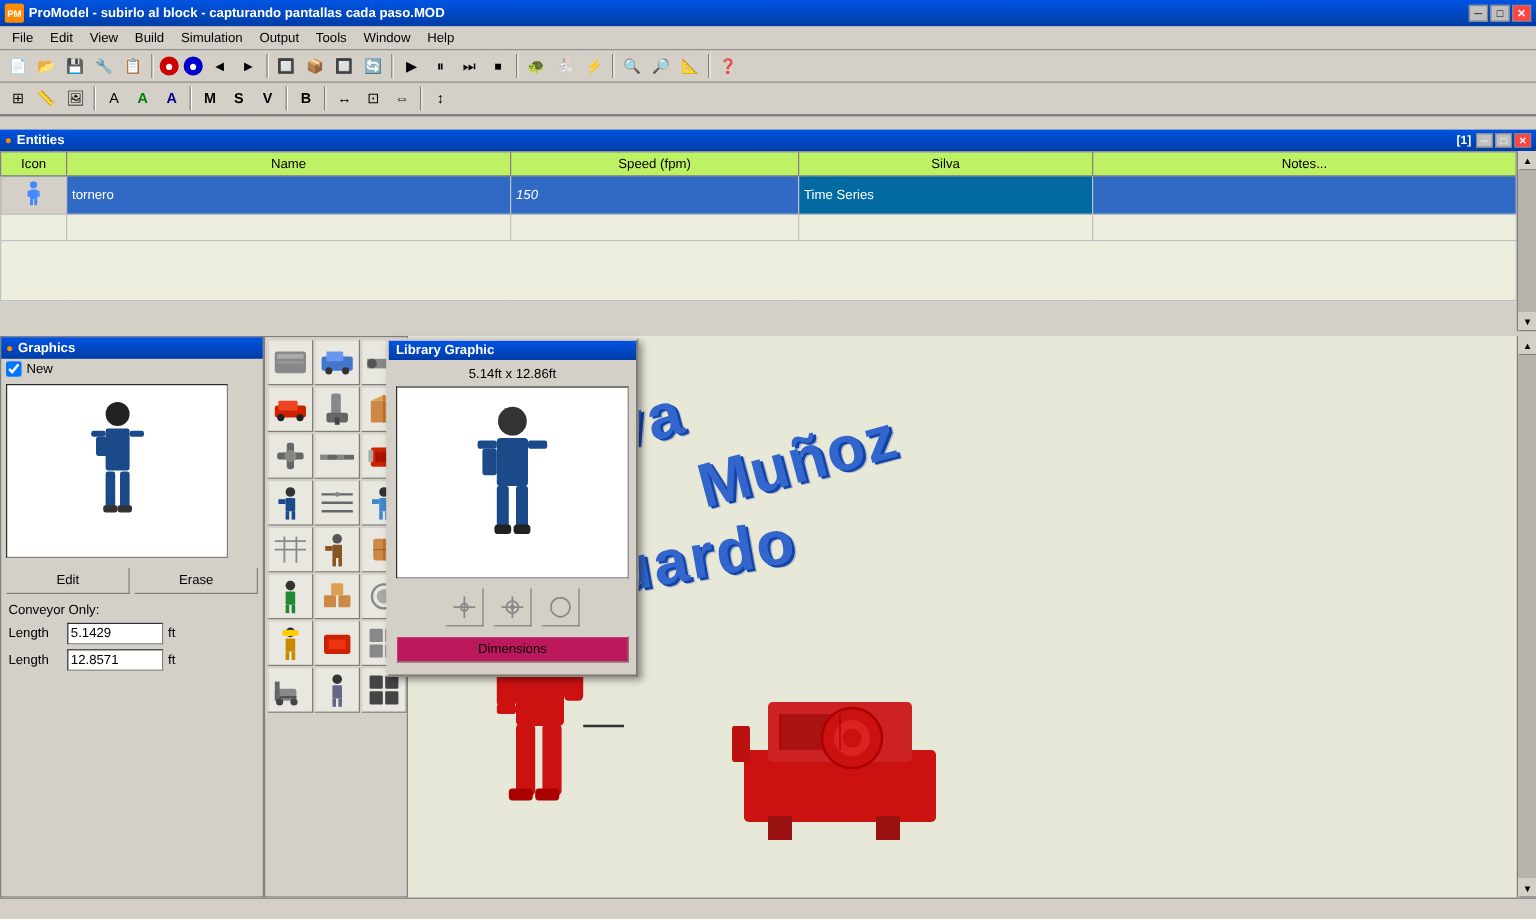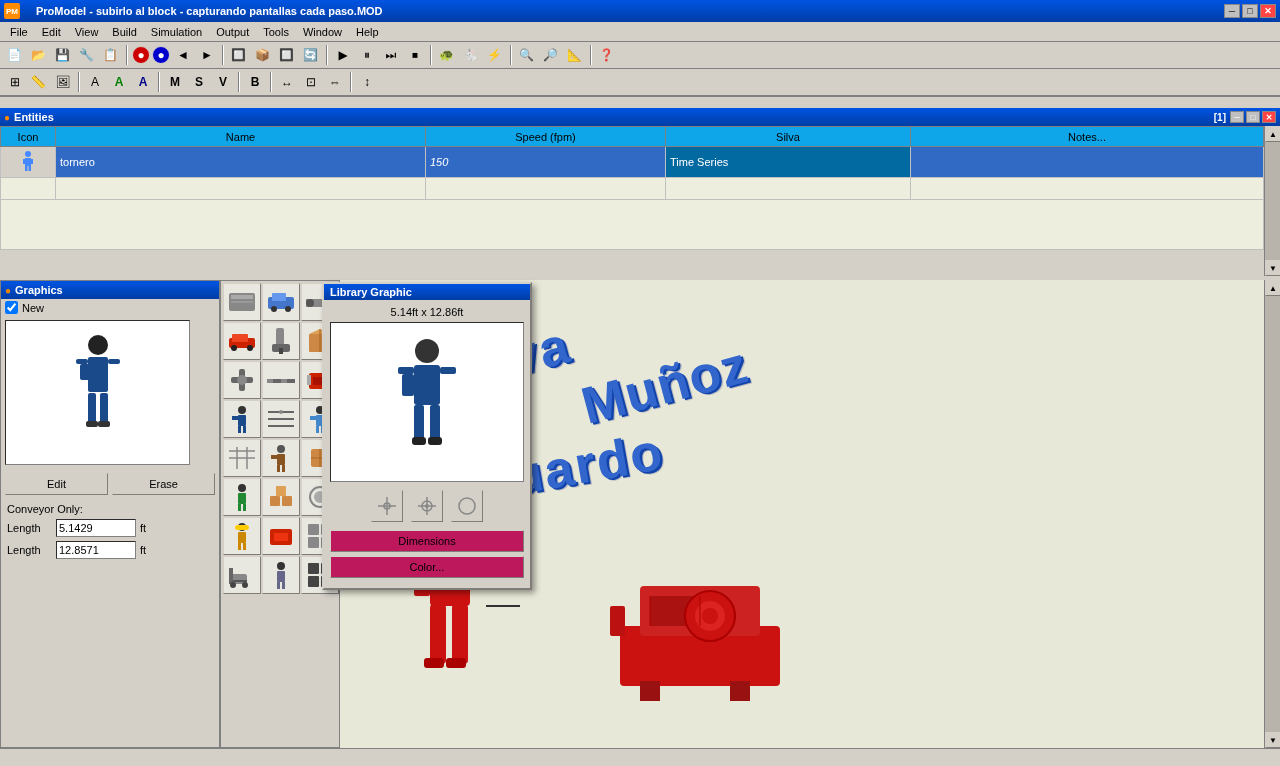--- a/index.html
+++ b/index.html
@@ -18,21 +18,21 @@
       background: linear-gradient(to bottom, #0054e3, #003da5);
       color: white;
       height: 22px;
       display: flex;
       align-items: center;
       justify-content: space-between;
       padding: 0 4px;
       font-size: 11px;
       font-weight: bold;
     }
-    .title-bar-left { display: flex; align-items: center; gap: 16px; }
+    .title-bar-left { display: flex; align-items: center; gap: 4px; }
     .title-bar-icon { width: 16px; height: 16px; background: #ff8c00; border-radius: 2px; font-size: 9px; display: flex; align-items: center; justify-content: center; color: white; font-weight: bold; }
     .title-bar-controls { display: flex; gap: 2px; }
     .title-btn {
       width: 16px; height: 14px;
       background: #c0c0c0;
       border: 1px solid #888;
       font-size: 9px;
       display: flex; align-items: center; justify-content: center;
       cursor: pointer;
       color: black;
@@ -98,21 +98,21 @@
     .panel-controls { display: flex; gap: 2px; }
     .panel-btn { width: 14px; height: 12px; background: #c0c0c0; border: 1px solid #888; font-size: 8px; display: flex; align-items: center; justify-content: center; cursor: pointer; }
 
     
     .entities-table {
       width: 100%;
       border-collapse: collapse;
       table-layout: fixed;
     }
     .entities-table th {
-      background: #0ea5e9;
+      background: #bef264;
       border: 1px solid #808080;
       padding: 2px 4px;
       text-align: center;
       font-weight: normal;
       font-size: 11px;
       height: 20px;
     }
     .entities-table td {
       border: 1px solid #c0c0c0;
       padding: 2px 4px;
@@ -789,21 +789,20 @@
           </svg>
       </div>
       <div class="dialog-icon-btn">
         <svg width="22" height="22" viewBox="0 0 22 22">
             <circle cx="11" cy="11" r="8" fill="none" stroke="#888" stroke-width="1.5"></circle>
           </svg>
       </div>
     </div>
 
     <div class="dialog-btn">Dimensions</div>
-    <div class="dialog-btn">Color...</div>
 
   </div>
 </div>
 
 <div style="position:absolute;top:280px;right:0;width:16px;bottom:18px;background:#d4d0c8;border-left:1px solid #808080;display:flex;flex-direction:column;">
   <div class="scroll-arrow">▲</div>
   <div style="flex:1;background:#b8b4ac;"></div>
   <div class="scroll-arrow">▼</div>
 </div>
 

